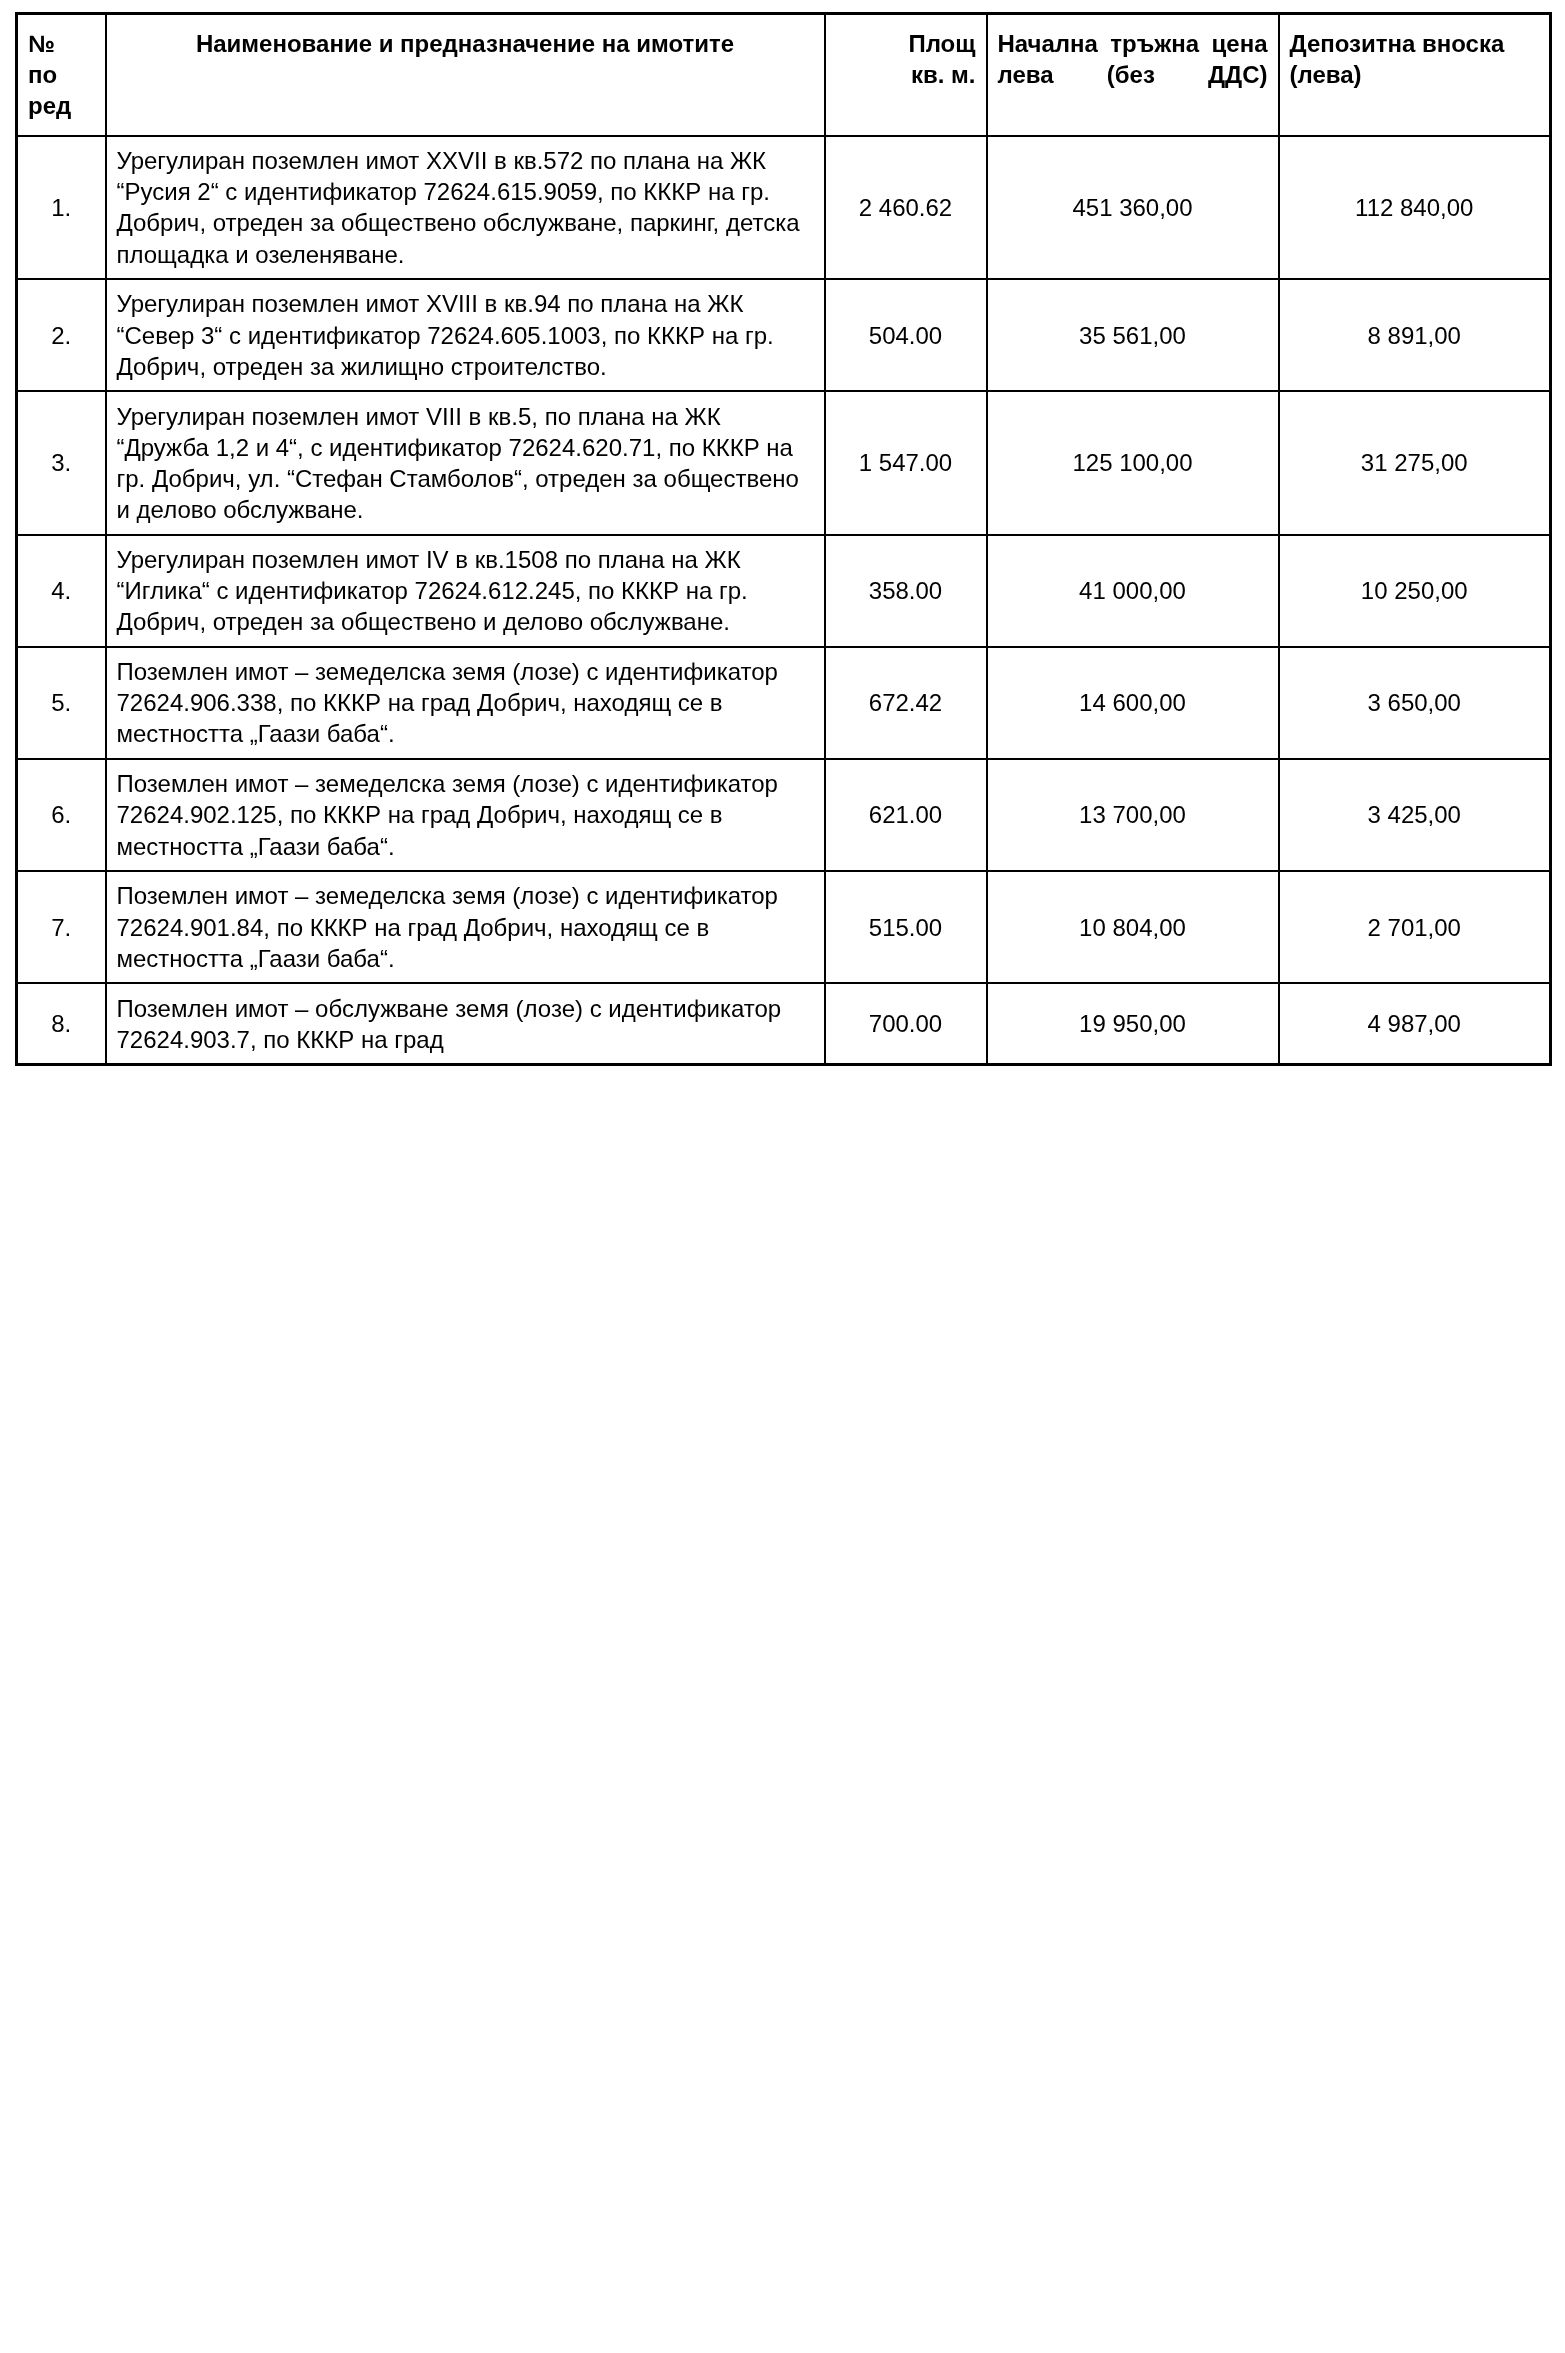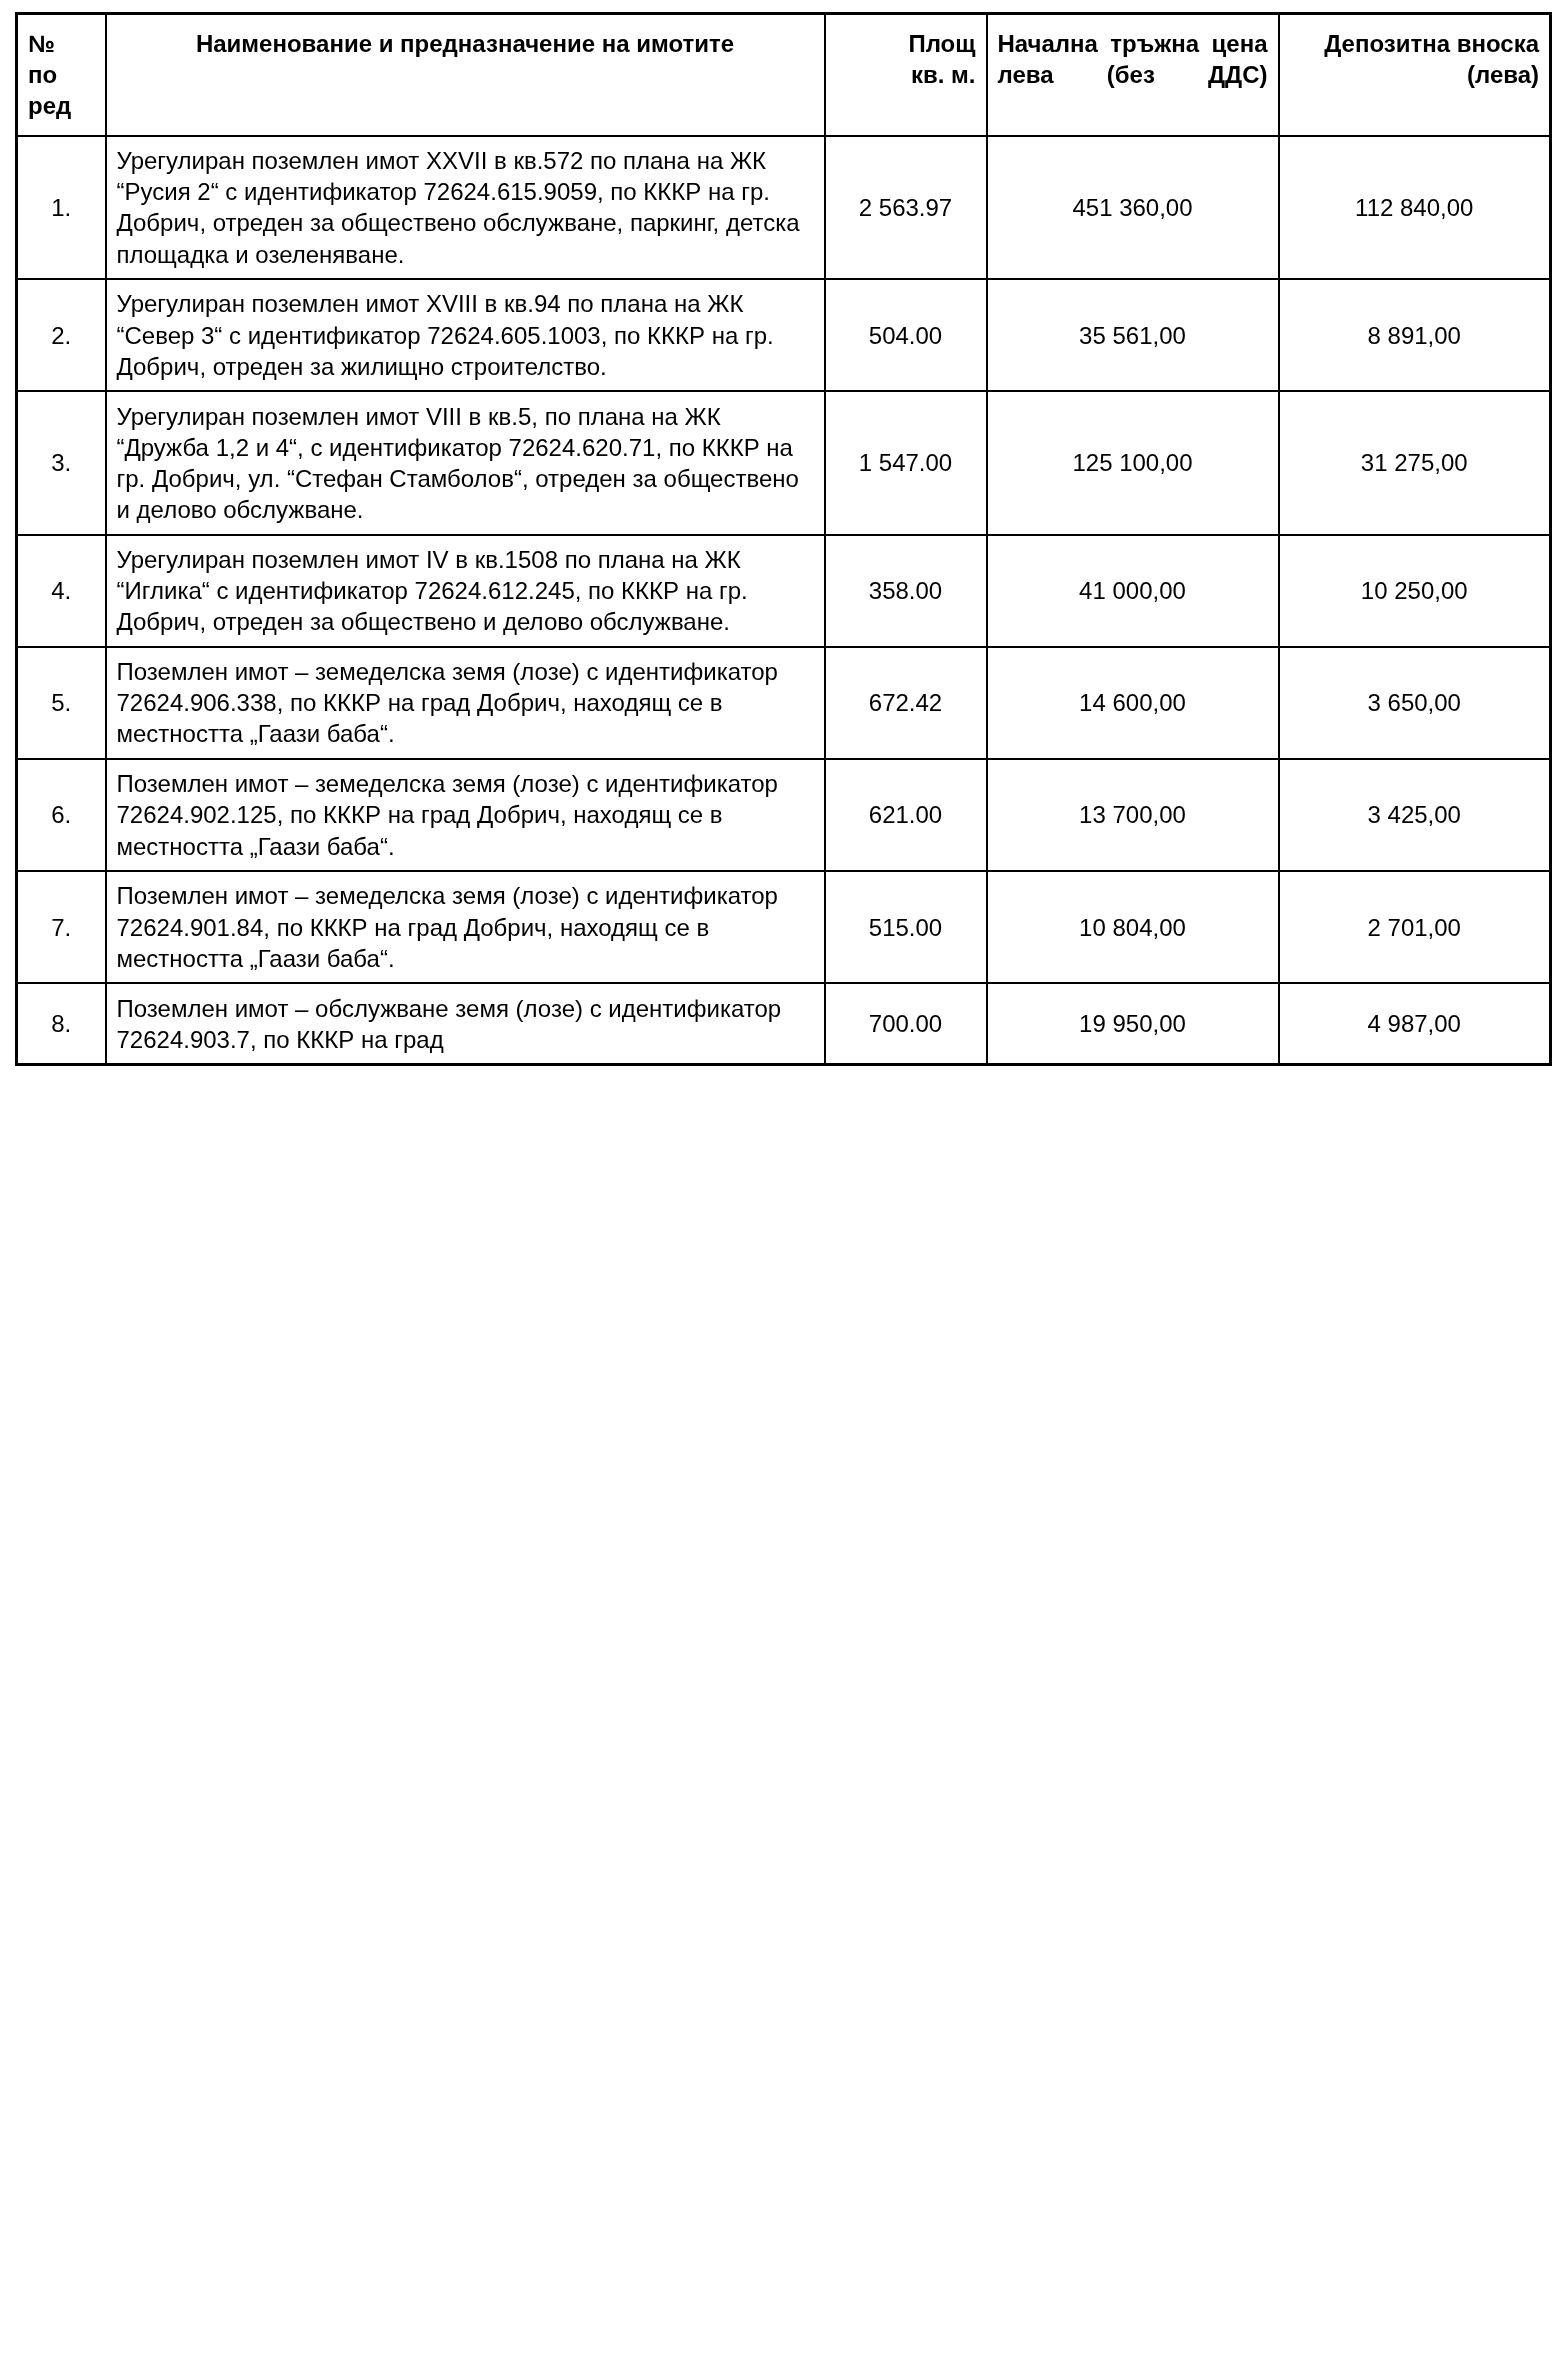--- a/index.html
+++ b/index.html
@@ -41,21 +41,21 @@
   col.c-num   { width: 89px; }
   col.c-name  { width: 719px; }
   col.c-area  { width: 162px; }
   col.c-price { width: 292px; }
   col.c-dep   { width: 272px; }
 
   .th-num { text-align: left; }
   .th-name { text-align: center; }
   .th-area { text-align: right; }
   .th-price { text-align: justify; text-align-last: justify; }
-  .th-dep { text-align: right; }
+  .th-dep { text-align: left; }
 
   td.num {
     text-align: center;
     font-size: 25px;
   }
   td.name {
     text-align: left;
     font-size: 24px;
     line-height: 1.33;
   }
@@ -88,21 +88,21 @@
 кв. м.</th>
         <th class="th-price">Начална тръжна цена лева (без ДДС)</th>
         <th class="th-dep" style="white-space: pre-line;">Депозитна вноска
 (лева)</th>
       </tr>
     </thead>
     <tbody>
       <tr>
         <td class="num">1.</td>
         <td class="name">Урегулиран поземлен имот XXVII в кв.572 по плана на ЖК “Русия 2“ с идентификатор 72624.615.9059, по КККР на гр. Добрич, отреден за обществено обслужване, паркинг, детска площадка и озеленяване.</td>
-        <td class="area">2 563.97</td>
+        <td class="area">2 460.62</td>
         <td class="price">451 360,00</td>
         <td class="dep">112 840,00</td>
       </tr>
       <tr>
         <td class="num">2.</td>
         <td class="name">Урегулиран поземлен имот XVIII в кв.94 по плана на ЖК “Север 3“ с идентификатор 72624.605.1003, по КККР на гр. Добрич, отреден за жилищно строителство.</td>
         <td class="area">504.00</td>
         <td class="price">35 561,00</td>
         <td class="dep">8 891,00</td>
       </tr>

